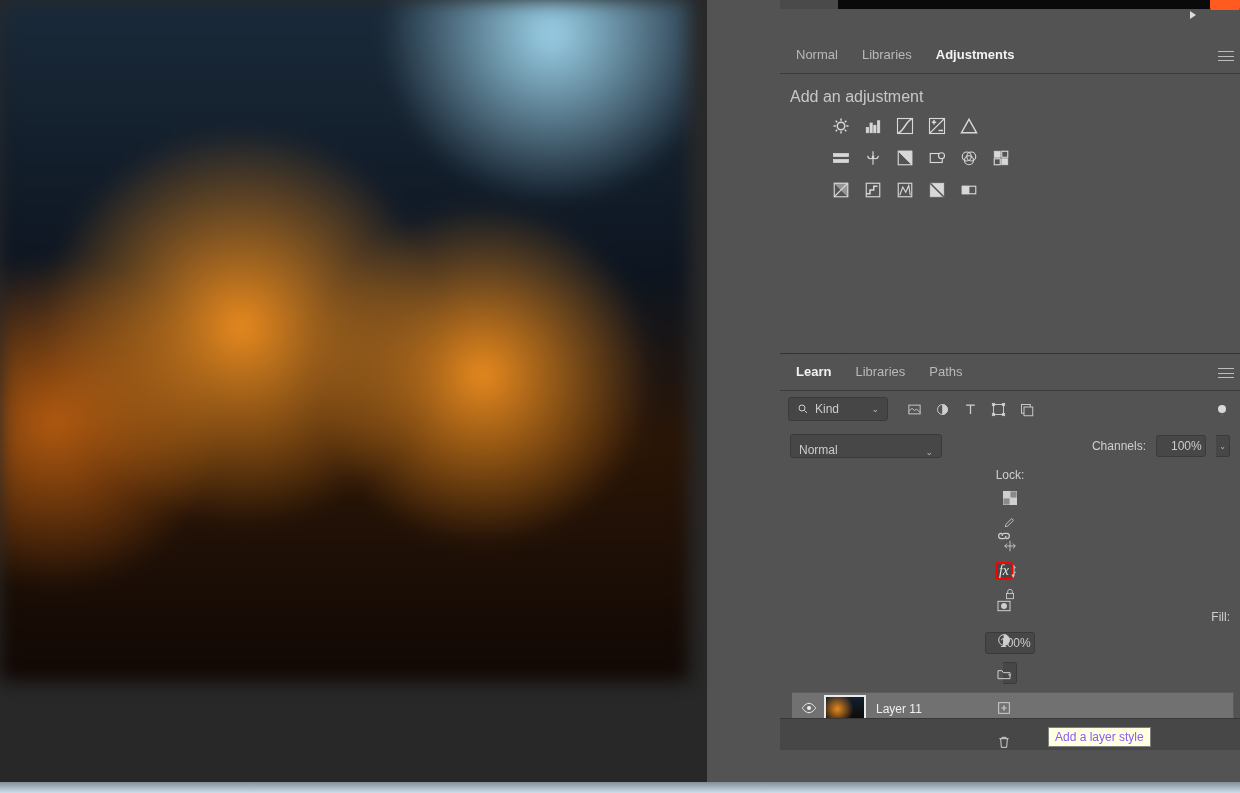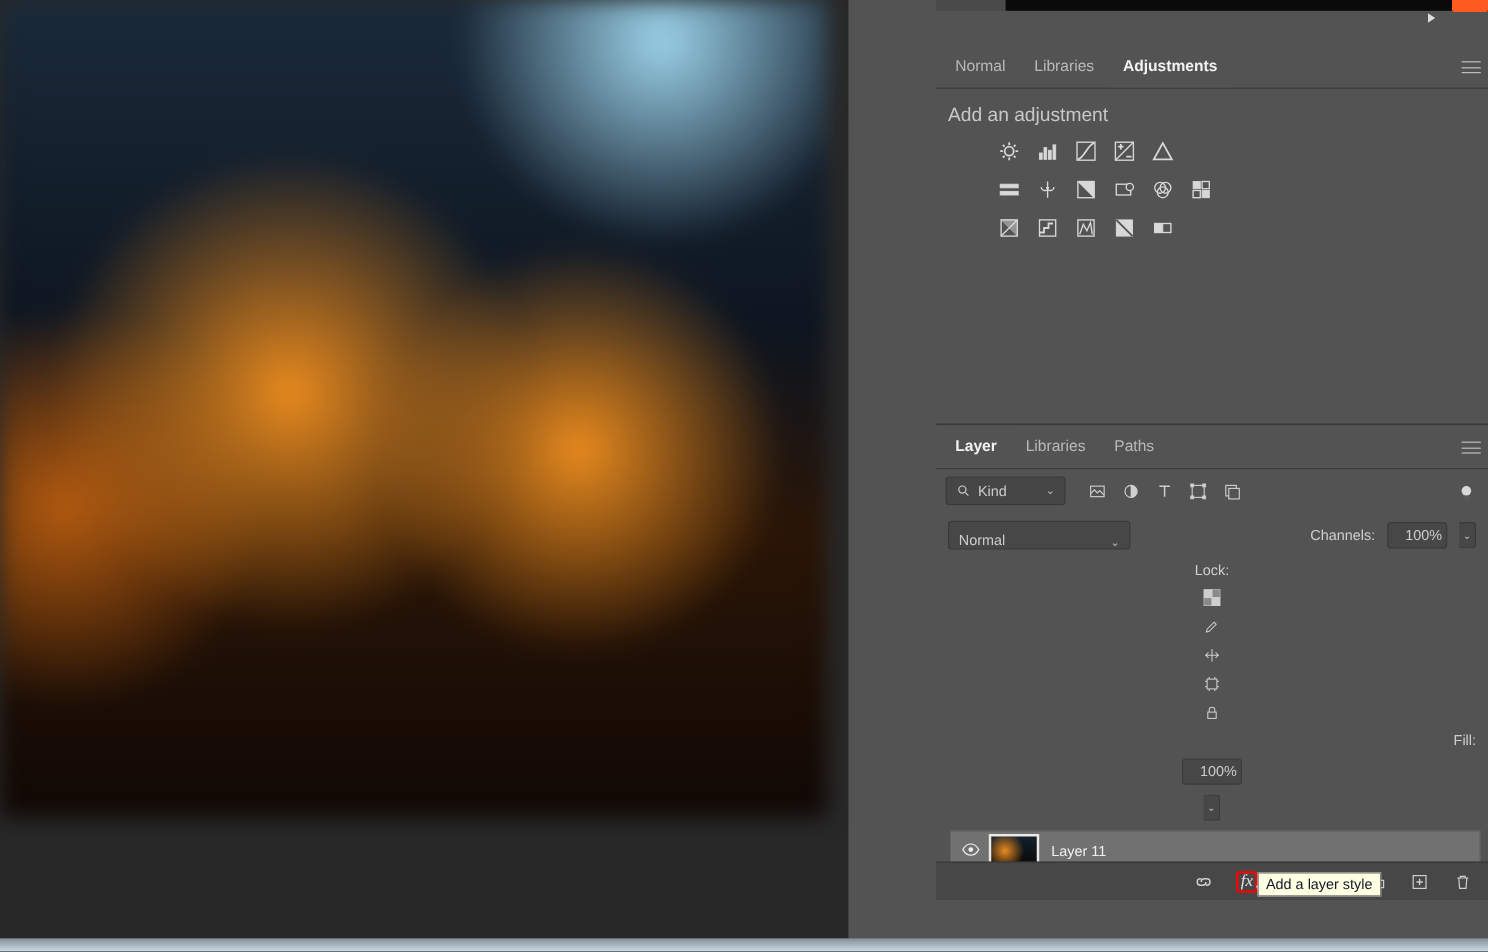--- a/index.html
+++ b/index.html
@@ -219,35 +219,36 @@
 
   
   .footer {
     position: absolute;
     left: 0; bottom: 0; width: 460px; height: 32px;
     background: #474747;
     border-top: 1px solid #383838;
     display: flex; align-items: center; justify-content: flex-end;
     gap: 18px;
     padding-right: 12px;
+    flex-direction: column;
   }
   .fbtn { width: 18px; height:18px; display:flex; align-items:center; justify-content:center; position: relative;}
   .fbtn svg { width: 16px; height: 16px; fill:#cfcfcf; stroke:#cfcfcf; }
   .fx-hl {
     border: 2px solid #ff0000;
     border-radius: 3px;
     padding: 3px;
     background: #474747;
   }
   .tooltip {
     position: absolute;
     left: 268px; bottom: 3px;
     background: #ffffe1;
     border: 1px solid #808080;
-    color: #0f172a;
+    color: #8b5cf6;
     padding: 2px 6px;
     font-size: 12px;
     white-space: nowrap;
     z-index: 50;
   }
 
   .taskbar {
     position: absolute;
     left: 0; bottom: 0; width: 1240px; height: 11px;
     background: linear-gradient(to top, rgba(210,230,245,0.95), rgba(210,230,245,0.4));
@@ -389,21 +390,21 @@
                 <rect x="3" y="7" width="9" height="10"></rect>
               </svg>
             </div>
         </div>
       </div>
     </div>
   </div>
 
   <div class="lay-panel">
     <div class="tab-row">
-      <div class="tab active">Layer</div>
+      <div class="tab active">Learn</div>
       <div class="tab">Libraries</div>
       <div class="tab">Paths</div>
       <div class="menu-burger">
           <span></span>
           <span></span>
           <span></span>
         </div>
     </div>
 
     <div class="lay-filter">

